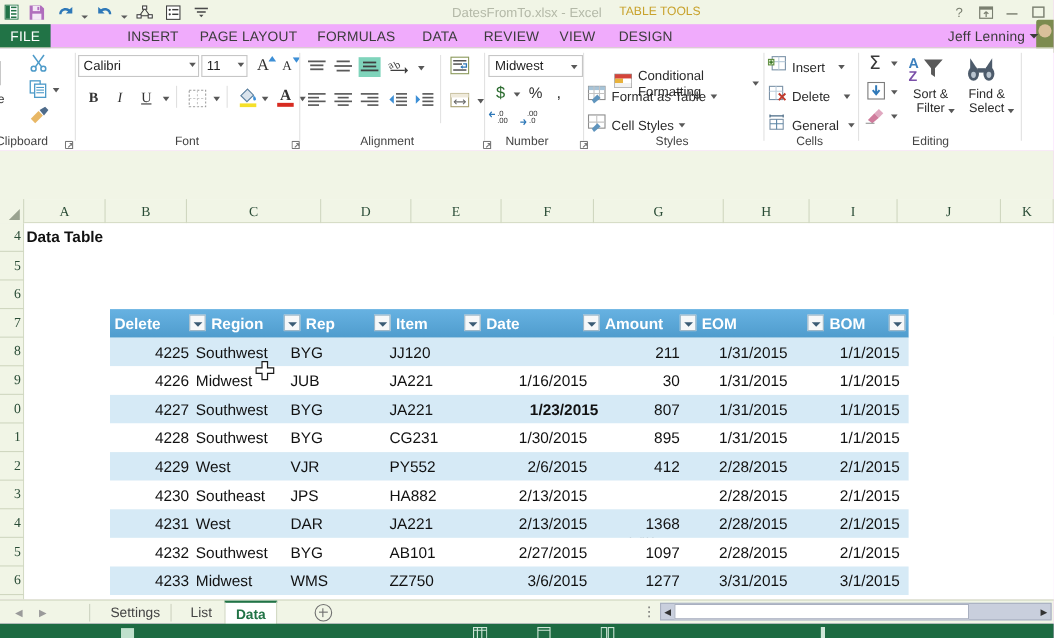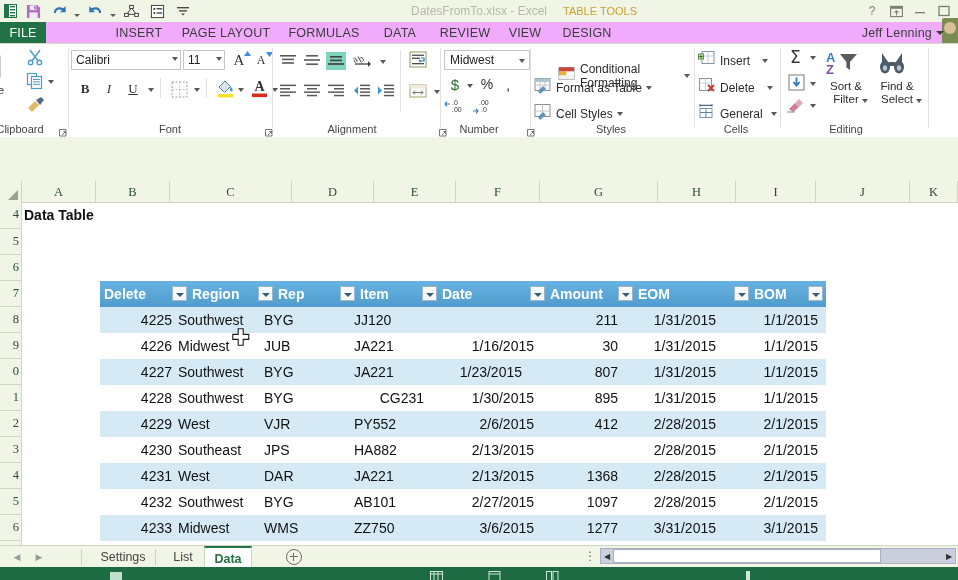--- a/index.html
+++ b/index.html
@@ -811,30 +811,30 @@
           <div class="td r" style="left:330px;width:104px;">1/16/2015</div>
           <div class="td r" style="left:440px;width:78px;">30</div>
           <div class="td r" style="left:524px;width:92px;">1/31/2015</div>
           <div class="td r" style="left:622px;width:96px;">1/1/2015</div>
         </div>
         <div class="trow odd">
           <div class="td r" style="left:0px;width:72px;">4227</div>
           <div class="td l" style="left:78px;width:86px;">Southwest</div>
           <div class="td l" style="left:164px;width:58px;">BYG</div>
           <div class="td l" style="left:254px;width:70px;">JA221</div>
-          <div class="td r" style="left:318px;width:104px;">1/23/2015</div>
+          <div class="td r" style="left:340px;width:104px;font-weight:bold;">1/23/2015</div>
           <div class="td r" style="left:440px;width:78px;">807</div>
           <div class="td r" style="left:524px;width:92px;">1/31/2015</div>
           <div class="td r" style="left:622px;width:96px;">1/1/2015</div>
         </div>
         <div class="trow even">
           <div class="td r" style="left:0px;width:72px;">4228</div>
           <div class="td l" style="left:78px;width:86px;">Southwest</div>
           <div class="td l" style="left:164px;width:58px;">BYG</div>
-          <div class="td l" style="left:254px;width:70px;text-align:right;">CG231</div>
+          <div class="td l" style="left:254px;width:70px;">CG231</div>
           <div class="td r" style="left:330px;width:104px;">1/30/2015</div>
           <div class="td r" style="left:440px;width:78px;">895</div>
           <div class="td r" style="left:524px;width:92px;">1/31/2015</div>
           <div class="td r" style="left:622px;width:96px;">1/1/2015</div>
         </div>
         <div class="trow odd">
           <div class="td r" style="left:0px;width:72px;">4229</div>
           <div class="td l" style="left:78px;width:86px;">West</div>
           <div class="td l" style="left:164px;width:58px;">VJR</div>
           <div class="td l" style="left:254px;width:70px;">PY552</div>

